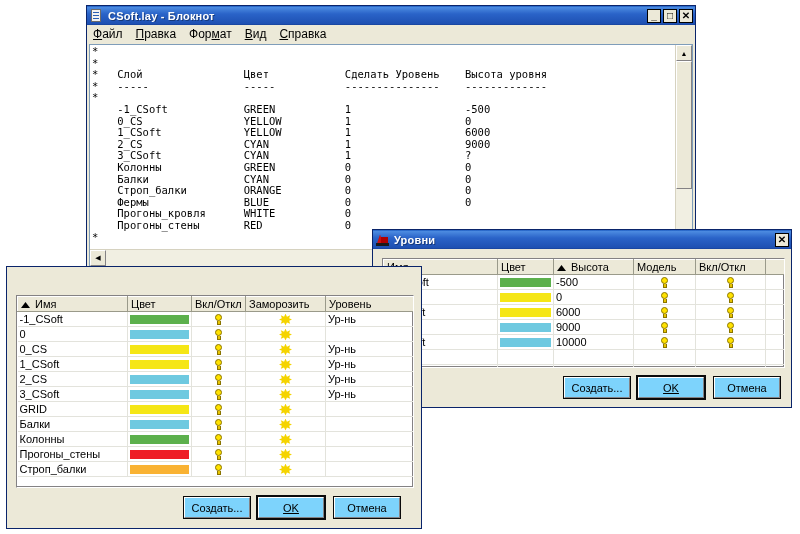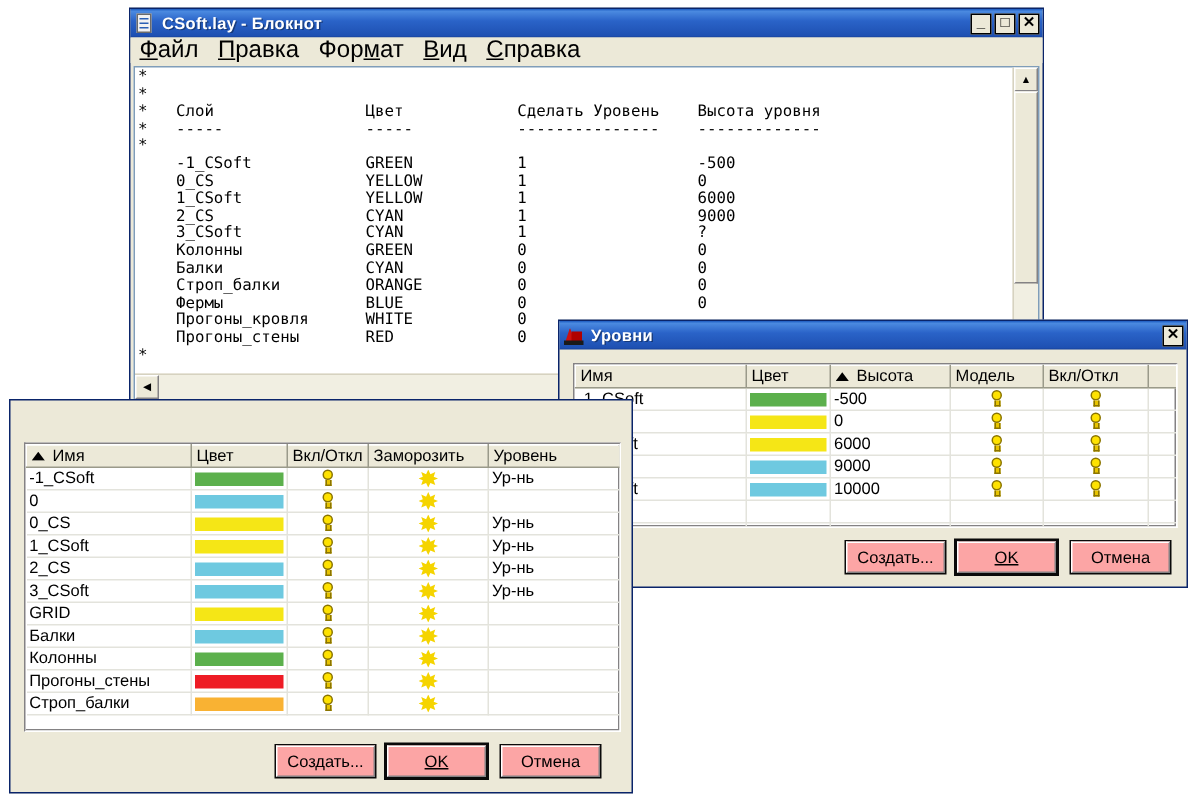--- a/index.html
+++ b/index.html
@@ -32,21 +32,21 @@
     font-family:"Liberation Sans",sans-serif;
   }
   .tb-btn .g{display:block;}
 
   
   #notepad{left:86px;top:5px;width:610px;height:265px;}
   .menubar{
     height:17px;background:#ece9d8;display:flex;align-items:center;
     padding-left:6px;box-sizing:border-box;border-bottom:0;
   }
-  .menuitem{font-size:16px;color:#000;margin-right:13px;white-space:nowrap;}
+  .menuitem{font-size:12px;color:#000;margin-right:13px;white-space:nowrap;}
   .menuitem u{text-decoration:underline;}
   .np-client{
     position:absolute;left:2px;top:38px;right:2px;bottom:2px;
     background:#ffffff;border:1px solid #7f9db9;box-sizing:border-box;
     display:flex;flex-direction:column;
   }
   .np-textwrap{flex:1 1 auto;display:flex;overflow:hidden;}
   .np-text{
     flex:1 1 auto;overflow:hidden;padding:1px 0 0 2px;
     font-family:"DejaVu Sans Mono","Liberation Mono",monospace;
@@ -69,21 +69,21 @@
   .hsb{height:16px;flex:0 0 16px;background:#f1efe2;border-top:1px solid #d6d2c0;position:relative;}
   .hsb-btn{
     position:absolute;top:0;width:16px;height:16px;box-sizing:border-box;
     background:#ece9d8;border:1px solid #fff;border-right-color:#848284;border-bottom-color:#848284;
     display:flex;align-items:center;justify-content:center;font-size:7px;color:#000;
   }
   .hsb-btn.left{left:0;}
   .hsb-btn.right{right:0;}
 
   
-  #dlg-levels{left:372px;top:213px;width:420px;height:179px;}
+  #dlg-levels{left:372px;top:229px;width:420px;height:179px;}
   #dlg-layers{left:6px;top:266px;width:416px;height:263px;}
   .dlg-body{position:absolute;left:1px;right:1px;top:20px;bottom:1px;background:#ece9d8;}
 
   .grid-outer{
     position:absolute;background:#ffffff;
     border:1px solid #ffffff;box-sizing:border-box;
     box-shadow: -1px -1px 0 #848284 inset, 0 0 0 0 transparent;
     border-top:1px solid #848284;border-left:1px solid #848284;
     border-right:1px solid #ffffff;border-bottom:1px solid #ffffff;
     overflow:hidden;
@@ -114,21 +114,21 @@
   .bulb b{position:absolute;left:3.5px;top:7px;width:4px;height:4px;background:#e8c400;
     border:1px solid #8a7400;border-top:0;box-sizing:border-box;}
   
   .sun{display:inline-block;width:13px;height:12px;vertical-align:middle;
     background:#f5d400;
     clip-path:polygon(50% 0%,61% 26%,86% 14%,78% 40%,100% 50%,78% 60%,86% 86%,61% 74%,50% 100%,39% 74%,14% 86%,22% 60%,0% 50%,22% 40%,14% 14%,39% 26%);}
 
   
   .btn{
     position:absolute;box-sizing:border-box;height:21px;
-    background:#fca5a5;border:1px solid #ffffff;
+    background:#7dd3fc;border:1px solid #ffffff;
     border-right-color:#848284;border-bottom-color:#848284;
     box-shadow:0 0 0 1px #0a0a0a;
     display:flex;align-items:center;justify-content:center;
     font-size:11px;color:#000;
   }
   .btn.default{box-shadow:0 0 0 1px #0a0a0a, 0 0 0 2px #0a0a0a;text-decoration:underline;}
 
   
   .acad{width:14px;height:14px;position:relative;background:transparent;}
   .acad .a1{position:absolute;left:1px;top:2px;width:6px;height:9px;background:#cc1111;clip-path:polygon(50% 0,100% 100%,0 100%);}

